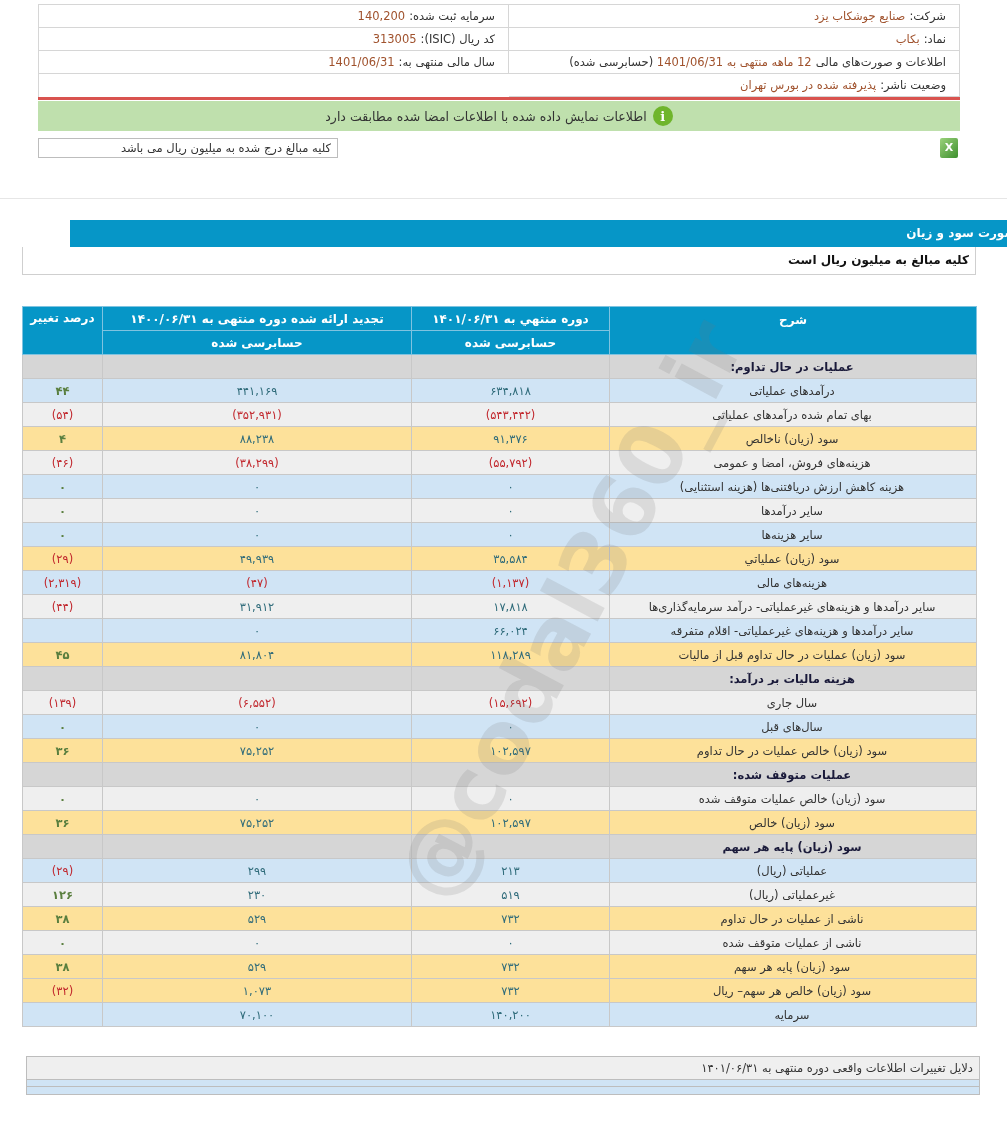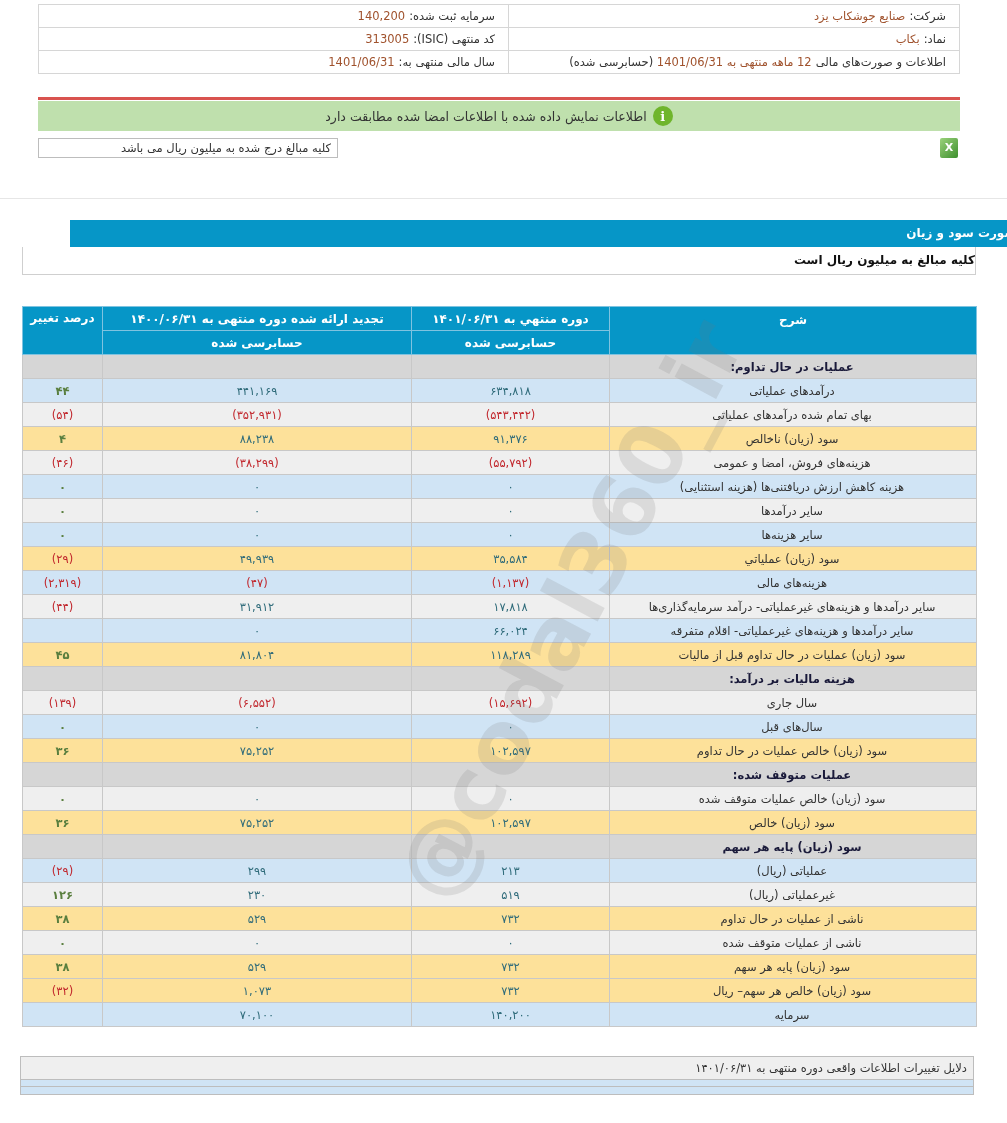--- a/index.html
+++ b/index.html
@@ -41,21 +41,21 @@
   }
   .sep { position: absolute; left: 0; top: 198px; width: 1007px; height: 1px; background: #e6e6e6; }
   .pl-header {
     position: absolute; left: 22px; top: 220px; width: 954px; height: 27px;
     background: #0696c7; color: #fff; font-weight: bold; font-size: 12px;
     line-height: 27px; padding-right: 8px; margin-left: 48px;
   }
   .pl-sub {
     position: absolute; left: 22px; top: 247px; width: 954px; height: 28px;
     border: 1px solid #cfcfcf; border-top: none; font-weight: bold; font-size: 12px;
-    line-height: 27px; color: #111;
+    line-height: 27px; padding-right: 6px; color: #111;
   }
   table.pl {
     position: absolute; left: 22px; top: 306px; width: 954px;
     border-collapse: collapse; direction: rtl; table-layout: fixed;
   }
   table.pl th {
     background: #0696c7; color: #fff; font-weight: bold; font-size: 12px;
     border: 1px solid #7fc3e0; height: 24px; text-align: center; margin-left: 38px;
   }
   table.pl td {
@@ -64,21 +64,21 @@
   }
   table.pl td.desc { color: #333; padding-right: 6px; }
   tr.sec td { background: #d6d6d6; }
   tr.sec td.desc { font-weight: bold; color: #1a1a3a; }
   tr.blue td { background: #d0e4f5; }
   tr.gray td { background: #efefef; }
   tr.yellow td { background: #fde19a; }
   td.neg { color: #c1272d !important; }
   td.posg { color: #5a7f3f !important; font-weight: bold; }
   .reasons {
-    position: absolute; left: 20px; top: 1056px; width: 954px;
+    position: absolute; left: 26px; top: 1056px; width: 954px;
     border: 1px solid #bdbdbd;
   }
   .reason-row { height: 23px; background: #efefef; line-height: 23px; padding-right: 6px; font-size: 11.5px; color: #333; border-bottom: 1px solid #bdbdbd; }
   .reason-gap { height: 7px; background: #d0e4f5; border-bottom: 1px solid #bdbdbd; }
   .reason-gap:last-child { border-bottom: none; }
   .watermark {
     position: absolute; left: 250px; top: 560px; font-size: 86px; font-weight: bold;
     color: rgba(120,120,120,0.17); transform: rotate(-62deg); transform-origin: center;
     white-space: nowrap; pointer-events: none; direction: ltr; font-family: "DejaVu Sans", sans-serif;
   }
@@ -90,28 +90,31 @@
   <div class="info-cell">
     <span>شرکت:</span><span class="v">صنایع جوشکاب یزد</span>
   </div>
   <div class="info-cell">
     <span>سرمایه ثبت شده:</span><span class="v">140,200</span>
   </div>
   <div class="info-cell">
     <span>نماد:</span><span class="v">بکاب</span>
   </div>
   <div class="info-cell">
-    <span>کد منتهی (ISIC):</span><span class="v">313005</span>
+    <span>کد ریال (ISIC):</span><span class="v">313005</span>
   </div>
   <div class="info-cell">
     <span>اطلاعات و صورت‌های مالی</span><span class="v">12 ماهه منتهی به 1401/06/31</span>
     <span>(حسابرسی شده)</span>
   </div>
   <div class="info-cell">
     <span>سال مالی منتهی به:</span><span class="v">1401/06/31</span>
+  </div>
+  <div class="info-cell">
+    <span>وضعیت ناشر:</span><span class="v">پذیرفته شده در بورس تهران</span>
   </div>
 </div>
 
 <div class="red-line"></div>
 
 <div class="notice">
   <span class="info-ic">i</span>
   <span>اطلاعات نمایش داده شده با اطلاعات امضا شده مطابقت دارد</span>
 </div>
 

